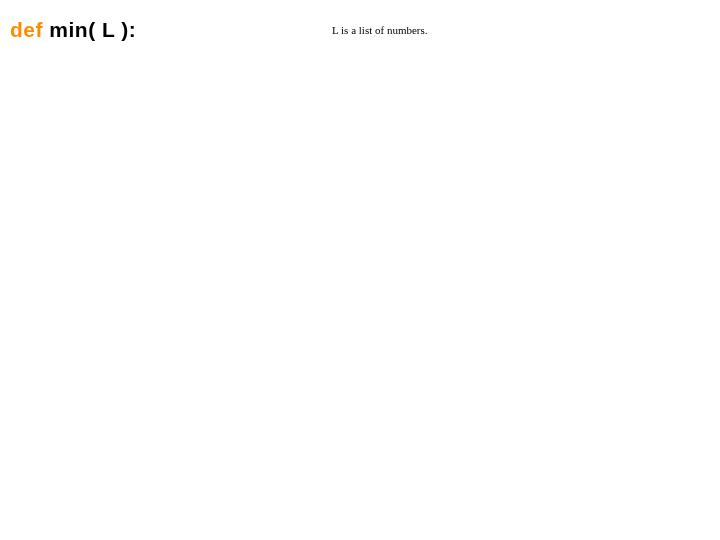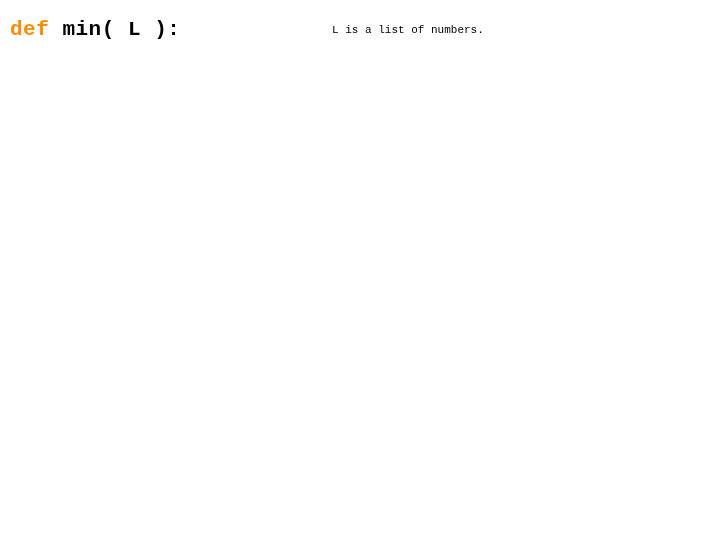--- a/index.html
+++ b/index.html
@@ -7,36 +7,36 @@
       width: 720px;
       height: 540px;
       background: #ffffff;
       position: relative;
       font-family: sans-serif;
     }
     .code-line {
       position: absolute;
       top: 18px;
       left: 10px;
-      font-family: Liberation Mono, monospace;
+      font-family: Liberation Sans, sans-serif;
       font-size: 21px;
       font-weight: bold;
       letter-spacing: 0.5px;
     }
     .kw {
       color: #ff8c00;
     }
     .rest {
       color: #000000;
     }
     .annotation {
       position: absolute;
       top: 24px;
       left: 332px;
-      font-family: Liberation Mono, monospace;
+      font-family: Liberation Serif, serif;
       font-size: 11px;
       color: #000000;
     }
   </style>
 </head>
 <body>
 
 <div class="code-line">
   <span class="kw">def</span><span class="rest"> min( L ):</span>
 </div>

